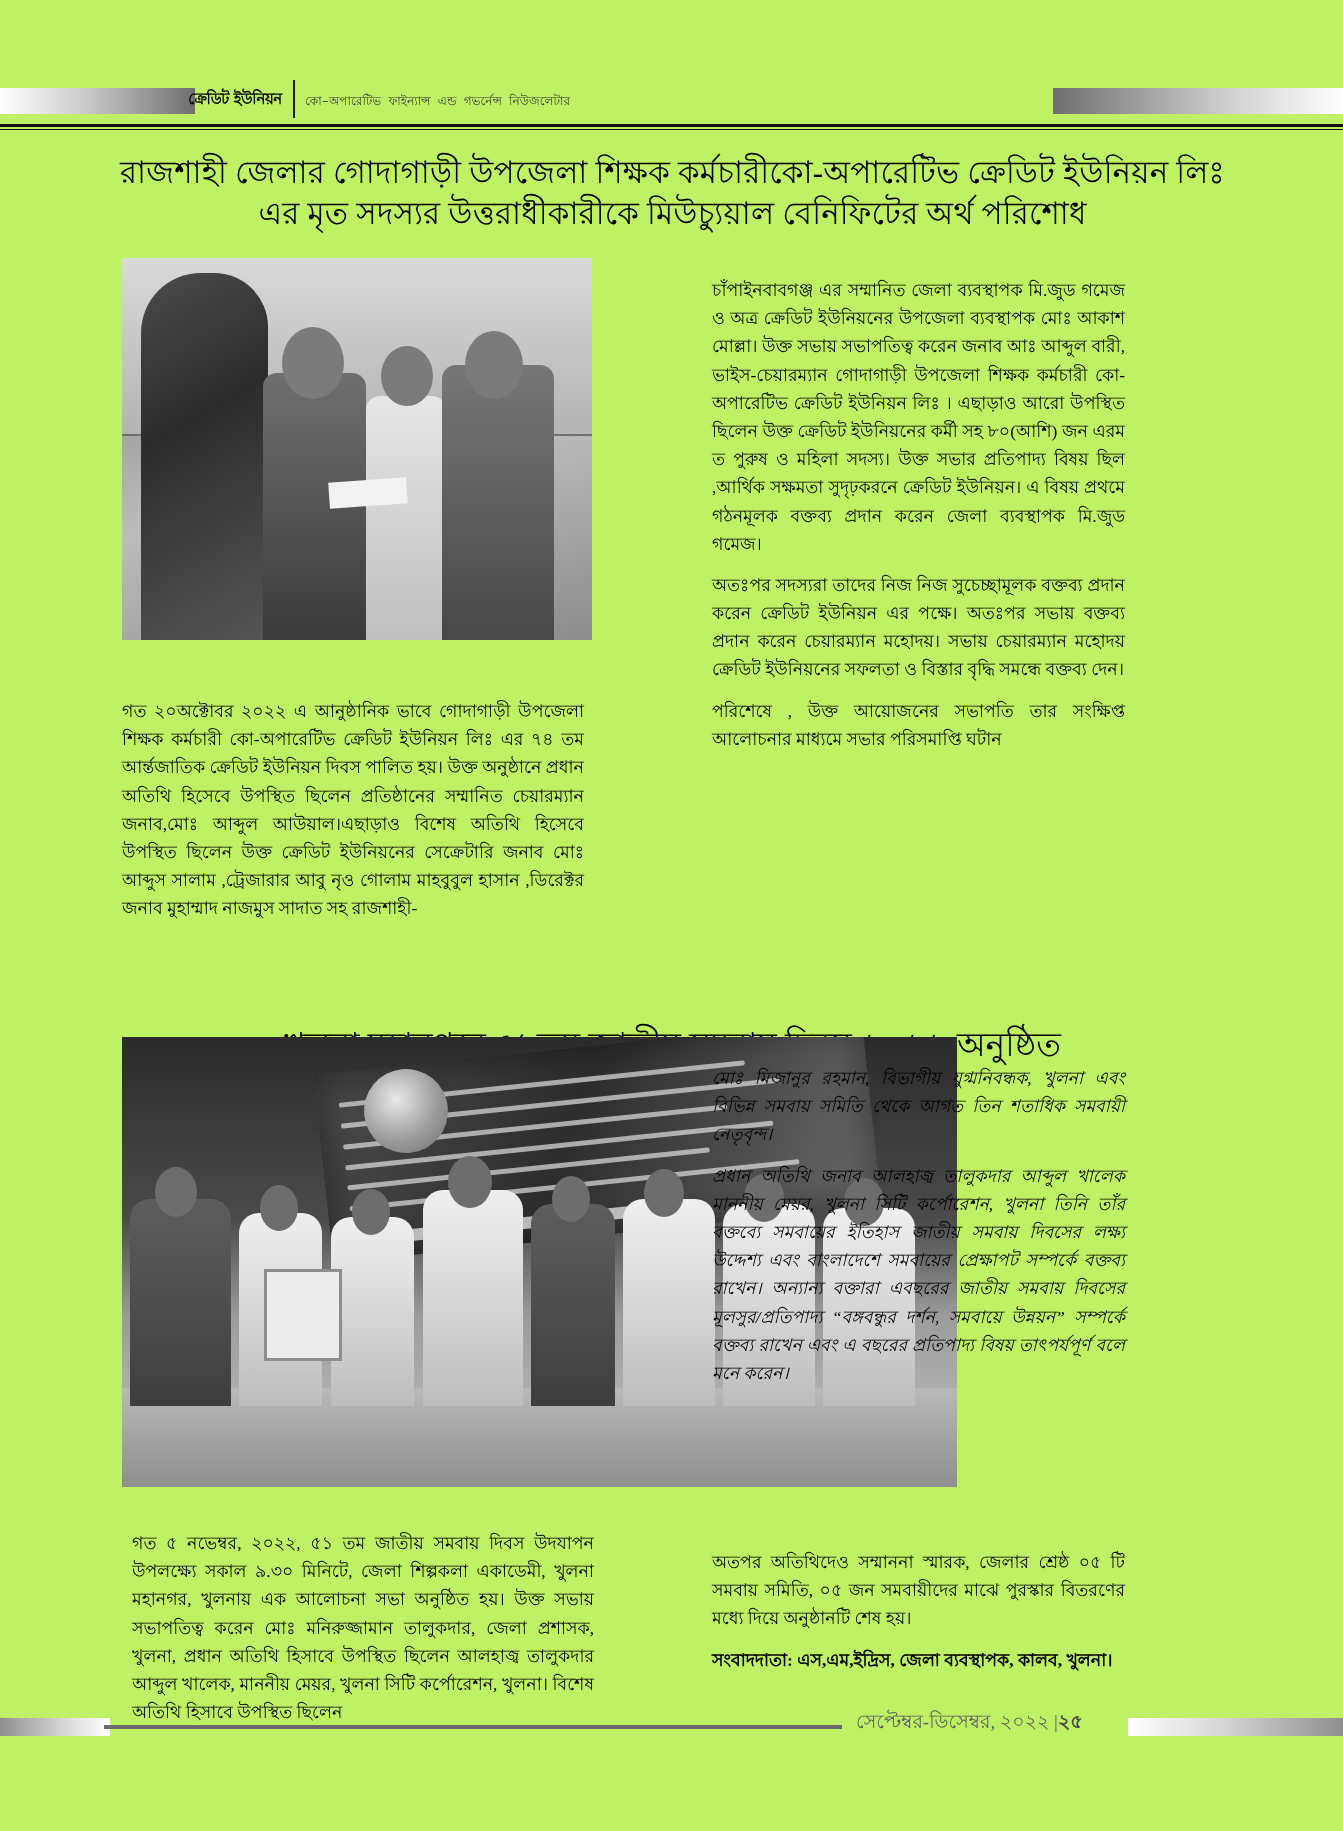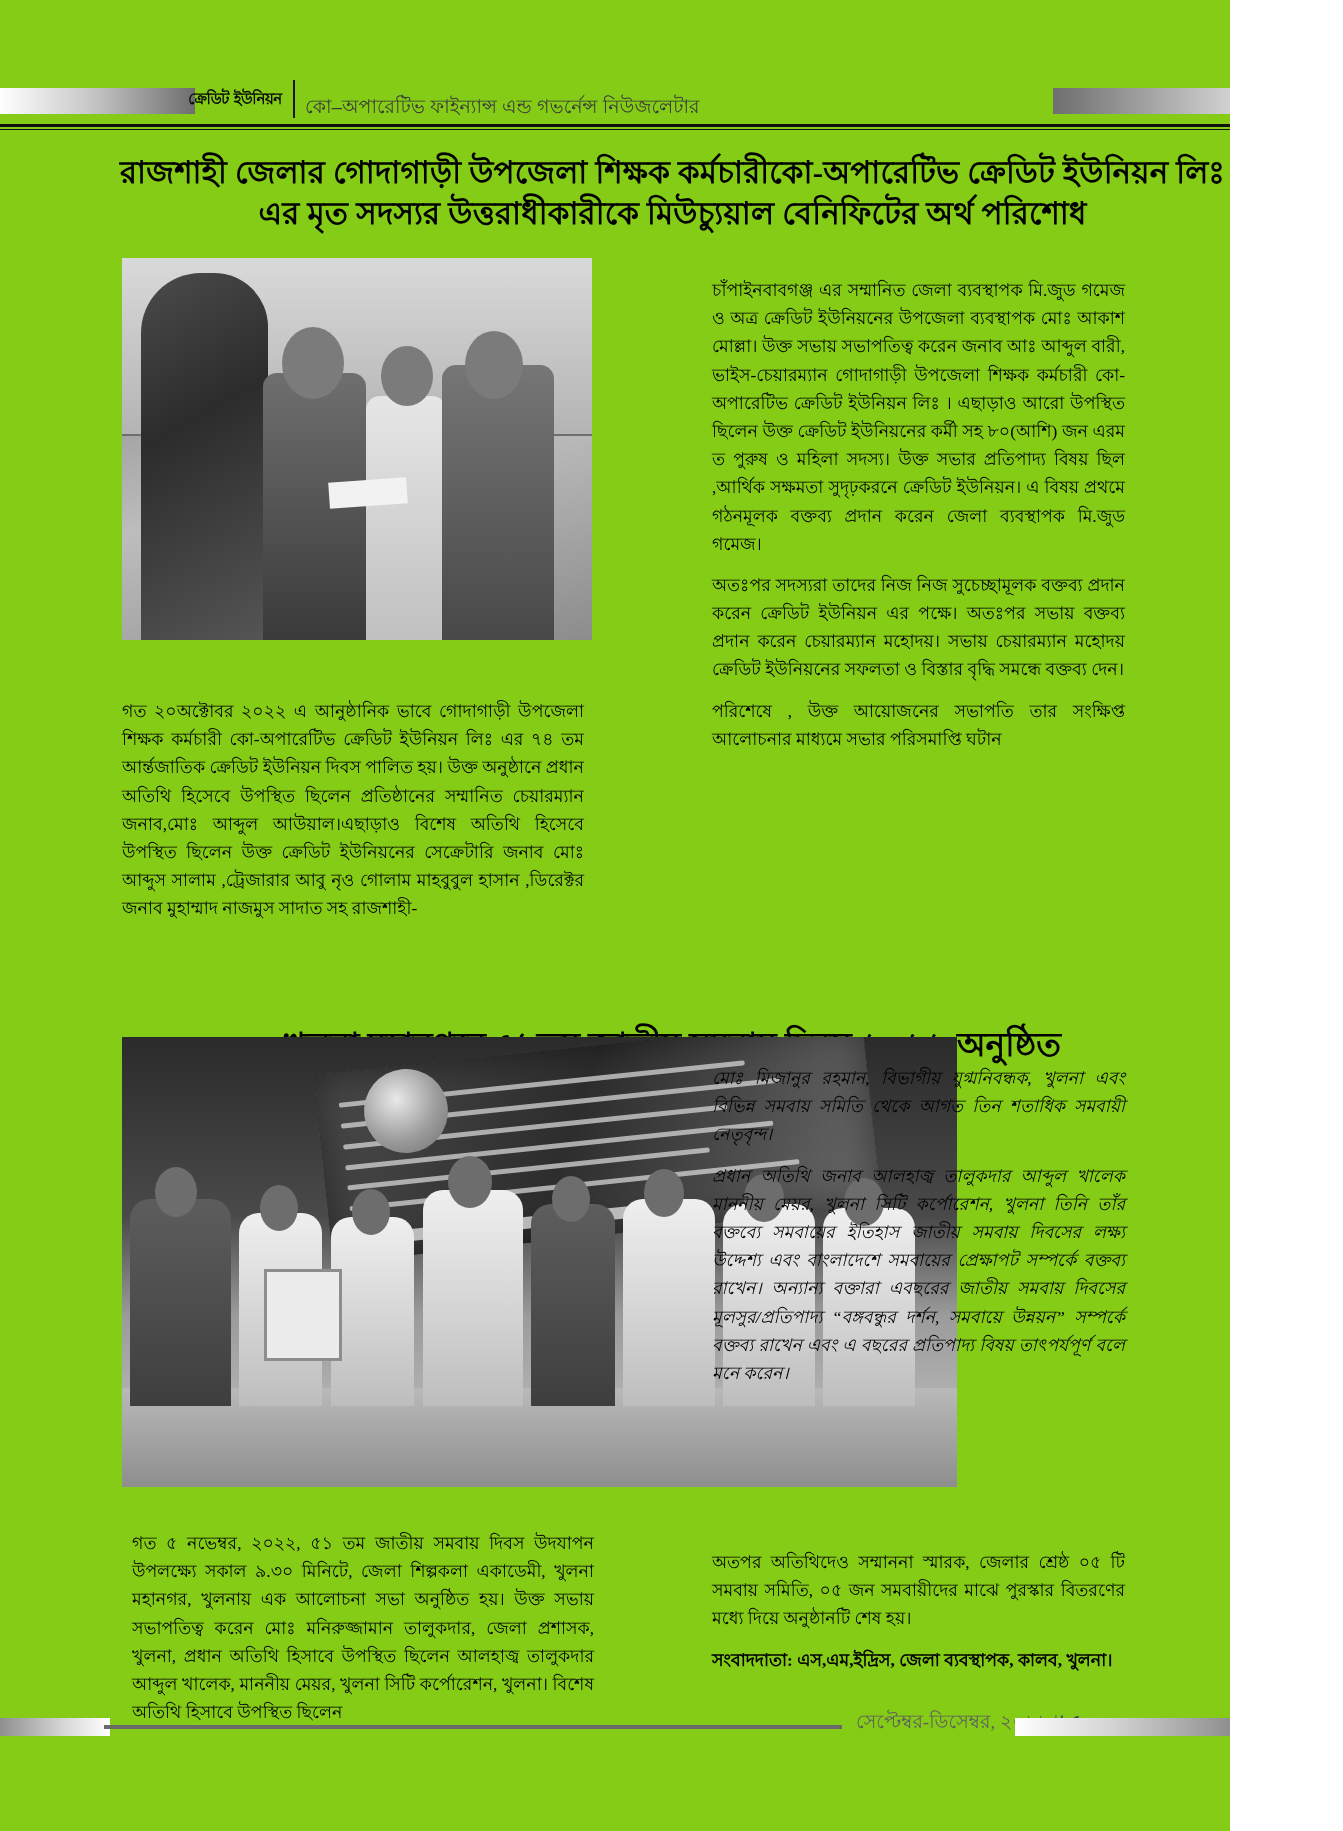--- a/index.html
+++ b/index.html
@@ -5,23 +5,23 @@
   html, body {
     margin: 0;
     padding: 0;
     background: #ffffff;
   }
   body {
     font-family: "Liberation Serif", "DejaVu Serif", serif;
   }
   .page {
     position: relative;
-    width: 1230px;
+    width: 1343px;
     height: 1831px;
-    background: #84cc16;
+    background: #bef264;
     overflow: hidden;
   }
 
   
   .masthead {
     position: absolute;
     left: 0;
     top: 80px;
     width: 1343px;
     height: 42px;
@@ -55,22 +55,22 @@
     left: 293px;
     top: 0px;
     width: 2px;
     height: 38px;
     background: #1a1a1a;
   }
   .mast-sub {
     position: absolute;
     left: 305px;
     top: 12px;
-    font-family: Liberation Sans, sans-serif;
-    font-size: 19px;
+    font-family: Liberation Mono, monospace;
+    font-size: 12px;
     color: #3a3a3a;
     white-space: nowrap;
   }
   .mast-grad-right {
     position: absolute;
     right: 0;
     top: 8px;
     width: 290px;
     height: 26px;
     background: linear-gradient(to left, #ffffff 0%, #cfcfcf 40%, #6e6e6e 100%);
@@ -90,21 +90,21 @@
     width: 1343px;
     height: 1px;
     background: #111111;
   }
 
   
   .headline {
     position: absolute;
     text-align: center;
     font-family: "Liberation Serif", "DejaVu Serif", serif;
-    font-weight: bold;
+    font-weight: normal;
     color: #000000;
     line-height: 1.32;
   }
   #headline-1 {
     left: 110px;
     top: 132px;
     width: 1125px;
     font-size: 31px;
     letter-spacing: 0.2px;
   }

